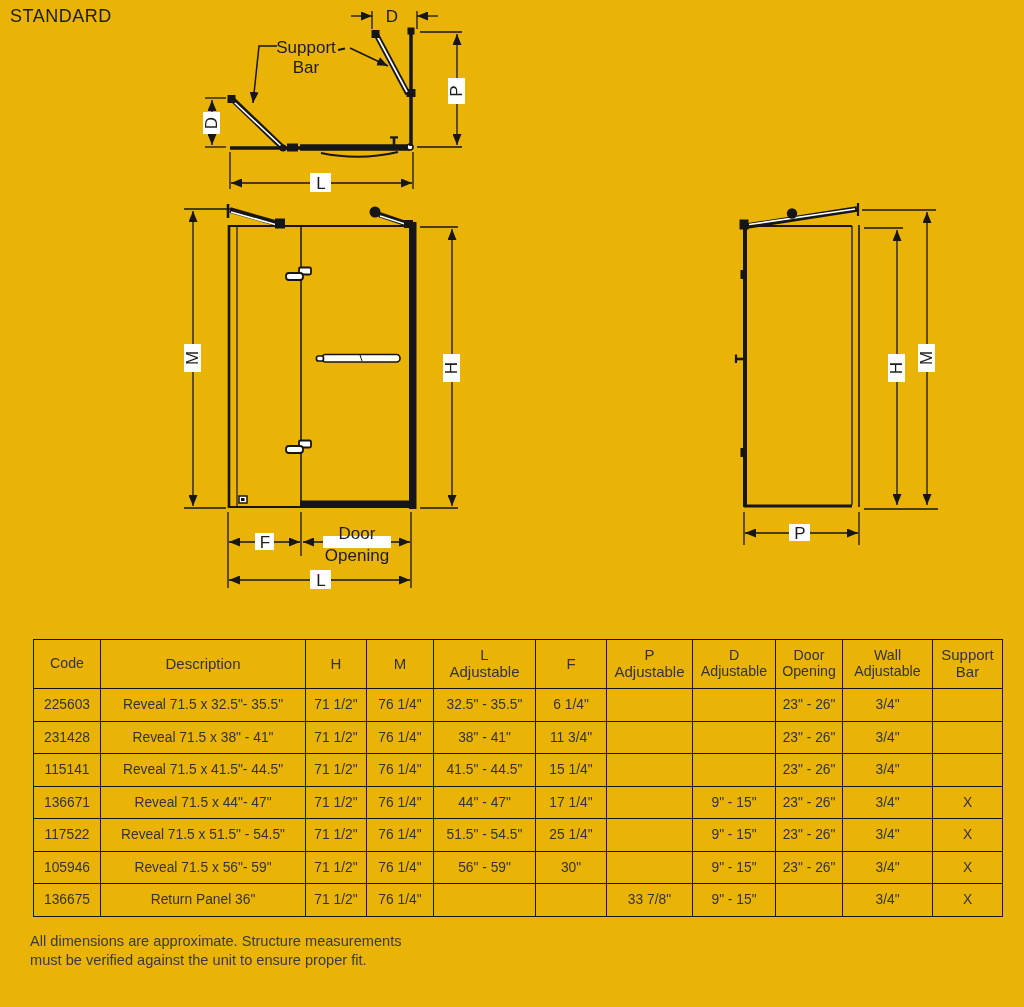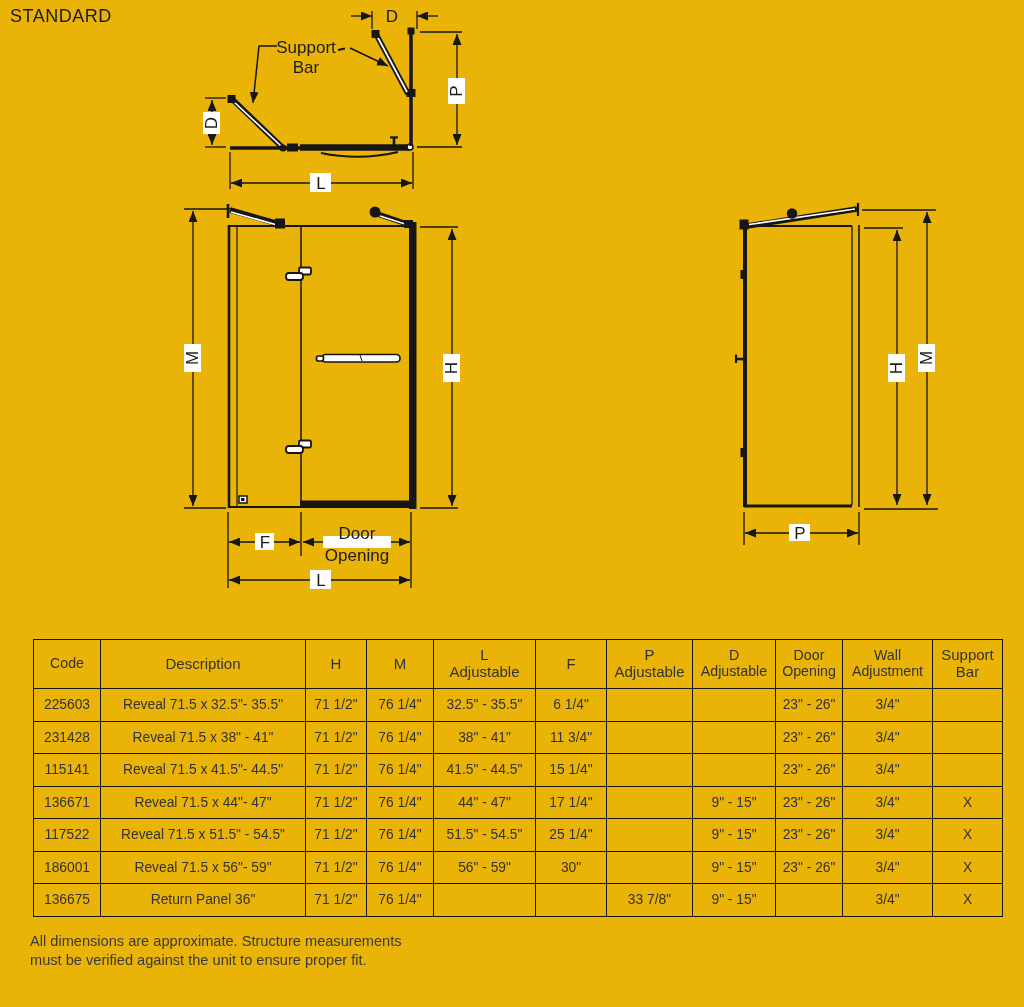--- a/index.html
+++ b/index.html
@@ -261,21 +261,21 @@
         <th style="font-size:15px">L
 Adjustable</th>
         <th style="font-size:15px">F</th>
         <th style="font-size:15px">P
 Adjustable</th>
         <th>D
 Adjustable</th>
         <th>Door
 Opening</th>
         <th>Wall
-Adjustment</th>
+Adjustable</th>
         <th style="font-size:15px">Support
 Bar</th>
       </tr>
     </thead>
     <tbody>
       <tr>
           <td>225603</td>
           <td>Reveal 71.5 x 32.5"- 35.5"</td>
           <td>71 1/2"</td>
           <td>76 1/4"</td>
@@ -333,21 +333,21 @@
           <td>76 1/4"</td>
           <td>51.5" - 54.5"</td>
           <td>25 1/4"</td>
           <td></td>
           <td>9" - 15"</td>
           <td>23" - 26"</td>
           <td>3/4"</td>
           <td>X</td>
         </tr>
       <tr>
-          <td>186001</td>
+          <td>105946</td>
           <td>Reveal 71.5 x 56"- 59"</td>
           <td>71 1/2"</td>
           <td>76 1/4"</td>
           <td>56" - 59"</td>
           <td>30"</td>
           <td></td>
           <td>9" - 15"</td>
           <td>23" - 26"</td>
           <td>3/4"</td>
           <td>X</td>

